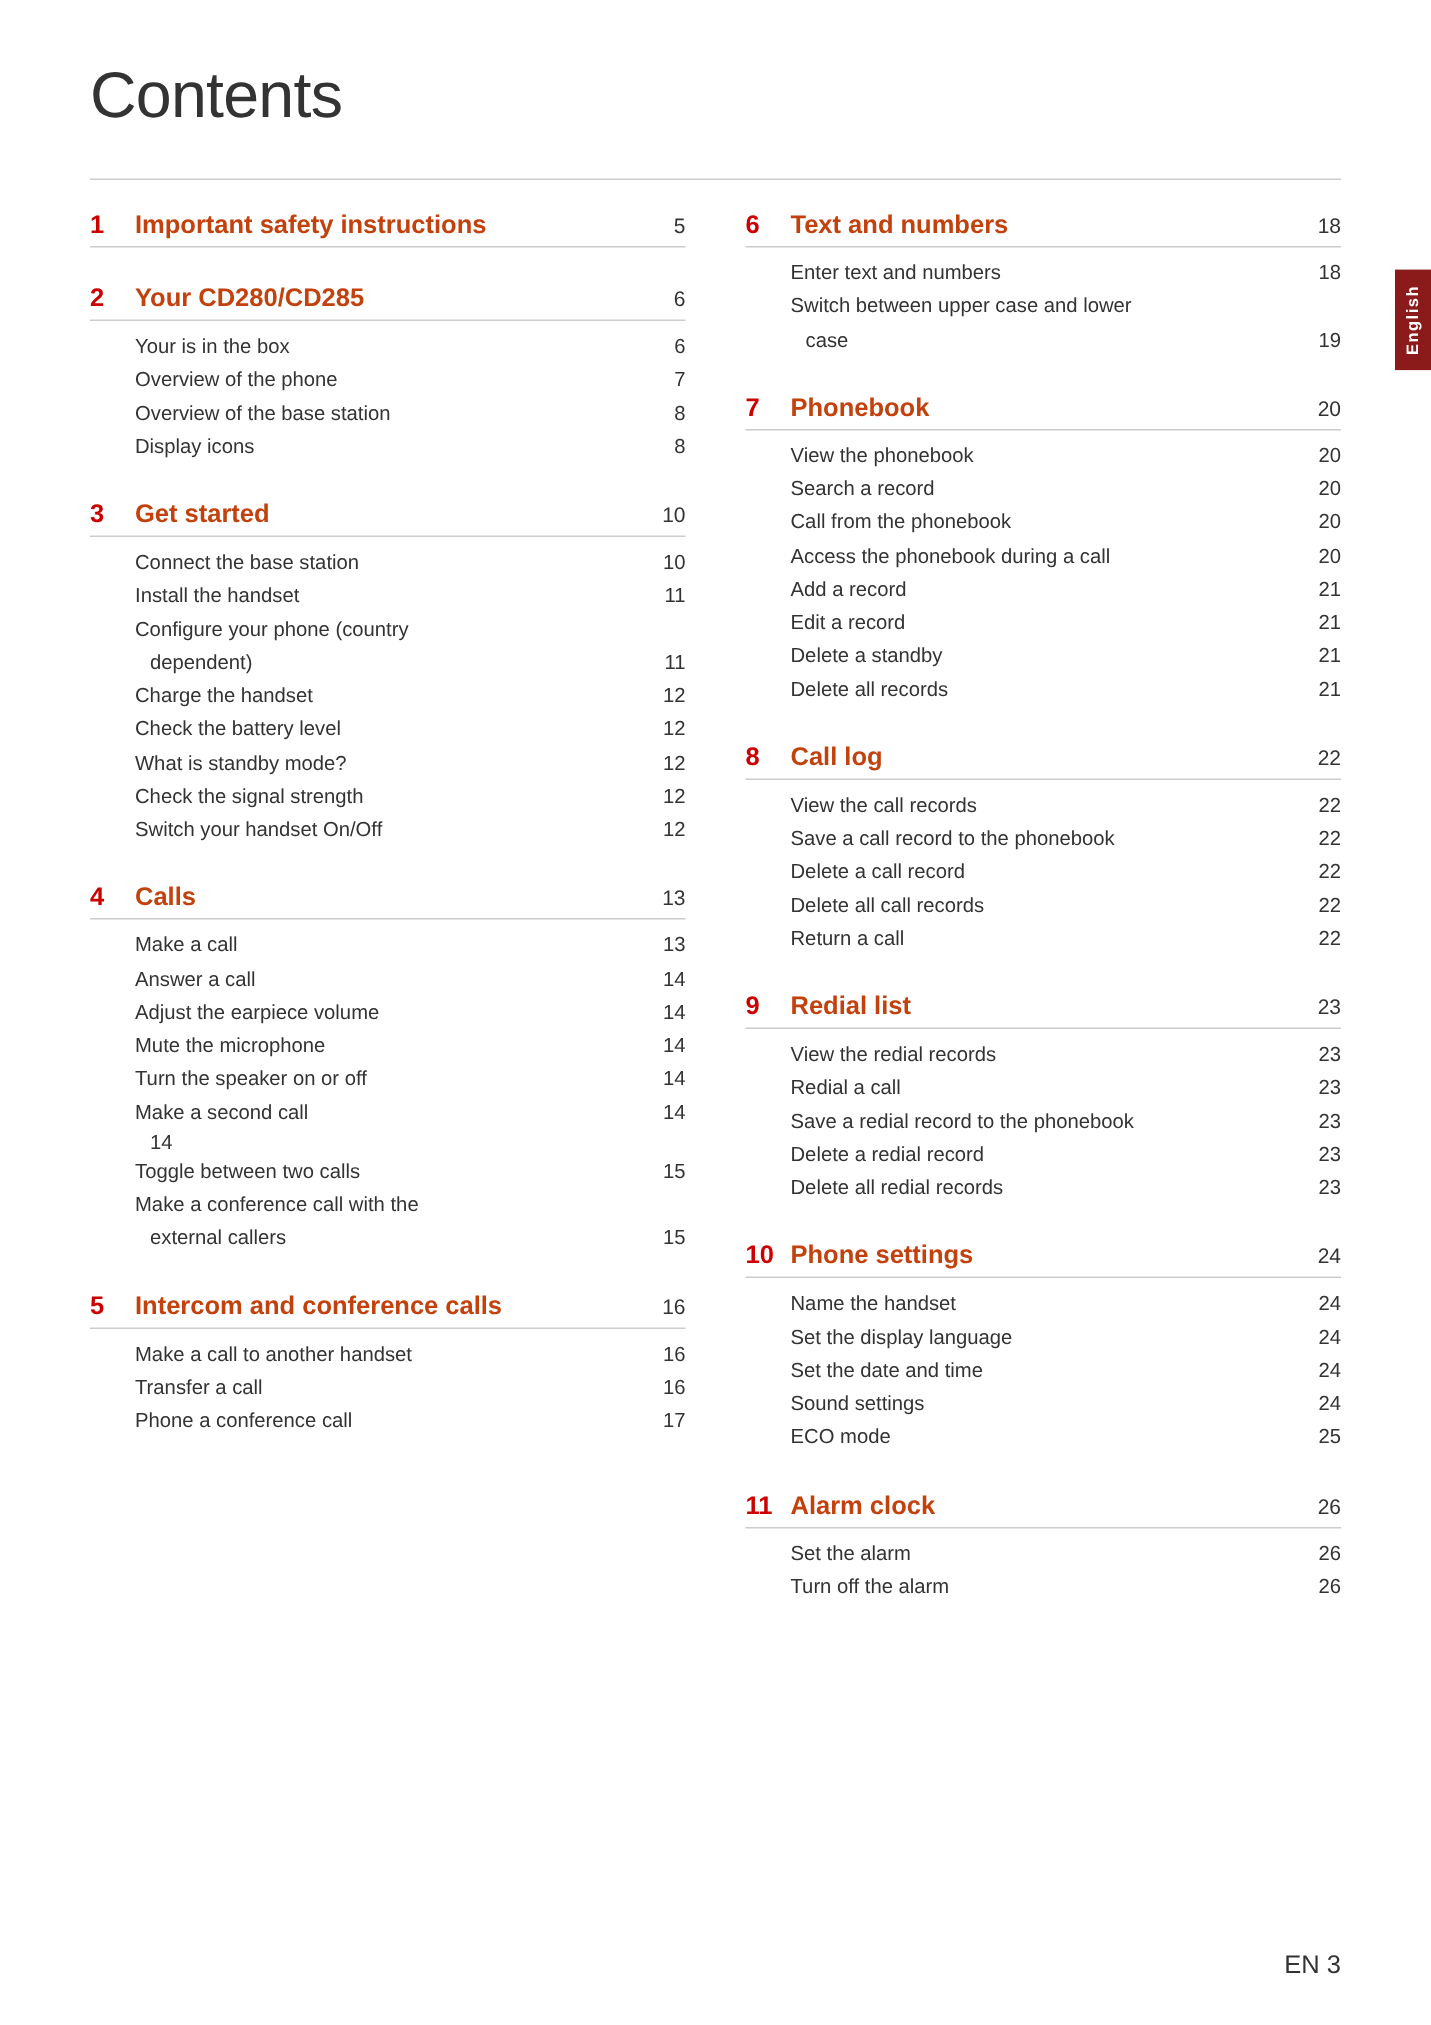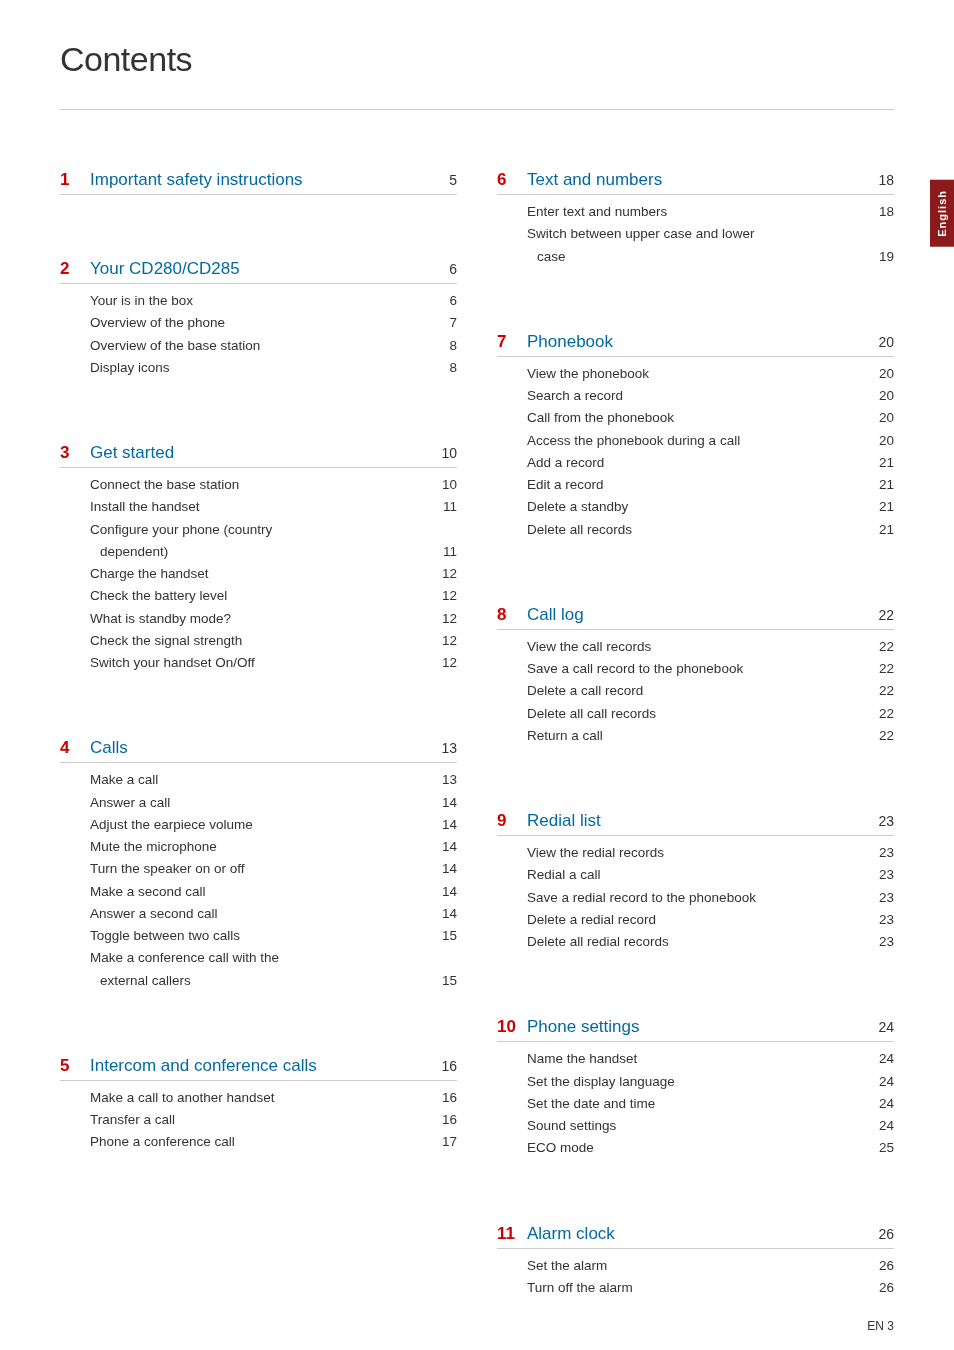--- a/index.html
+++ b/index.html
@@ -32,21 +32,21 @@
       font-weight: bold;
       writing-mode: vertical-rl;
       text-orientation: mixed;
       transform: rotate(180deg);
       padding: 10px 6px;
       letter-spacing: 1px;
       width: 24px;
     }
 
     h1.page-title {
-      font-size: 34px;
+      font-size: 43px;
       font-weight: 300;
       color: #333;
       margin-bottom: 30px;
       letter-spacing: -0.5px;
     }
 
     .contents-grid {
       display: grid;
       grid-template-columns: 1fr 1fr;
       gap: 0 40px;
@@ -74,23 +74,22 @@
 
     .section-number {
       font-size: 17px;
       font-weight: bold;
       color: #c00;
       min-width: 20px;
     }
 
     .section-title {
       font-size: 17px;
-      font-weight: normal;
-      color: #0369a1;
-      margin-top: 40px;
+      font-weight: bold;
+      color: #c2410c;
     }
 
     .section-page {
       font-size: 14px;
       color: #333;
       font-weight: normal;
     }
 
     .entry {
       display: flex;
@@ -114,21 +113,21 @@
 
     .entry-indent {
       padding-left: 40px;
     }
 
     
     .footer {
       position: absolute;
       bottom: 30px;
       right: 60px;
-      font-size: 12px;
+      font-size: 17px;
       color: #333;
     }
 
     .divider {
       border: none;
       border-top: 1px solid #ccc;
       margin: 0 0 20px 0;
     }
   </style>
 </head>
@@ -249,21 +248,20 @@
           </div>
           <div class="entry">
             <span class="entry-text">Turn the speaker on or off</span>
             <span class="entry-page">14</span>
           </div>
           <div class="entry">
             <span class="entry-text">Make a second call</span>
             <span class="entry-page">14</span>
           </div>
           <div class="entry">
-            <span class="entry-text">Answer a second call</span>
             <span class="entry-page">14</span>
           </div>
           <div class="entry">
             <span class="entry-text">Toggle between two calls</span>
             <span class="entry-page">15</span>
           </div>
           <div class="entry">
             <span class="entry-text">Make a conference call with the</span>
           </div>
           <div class="entry entry-indent">

